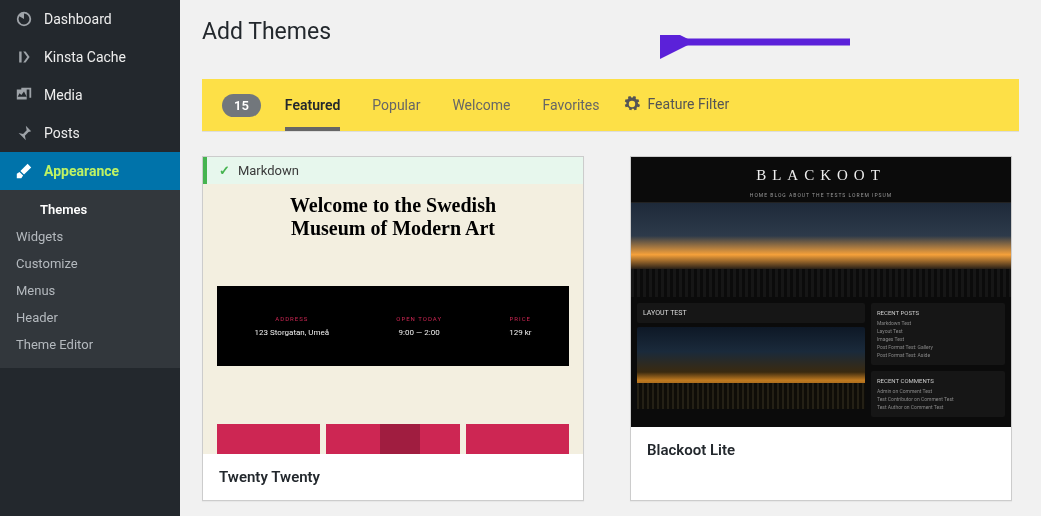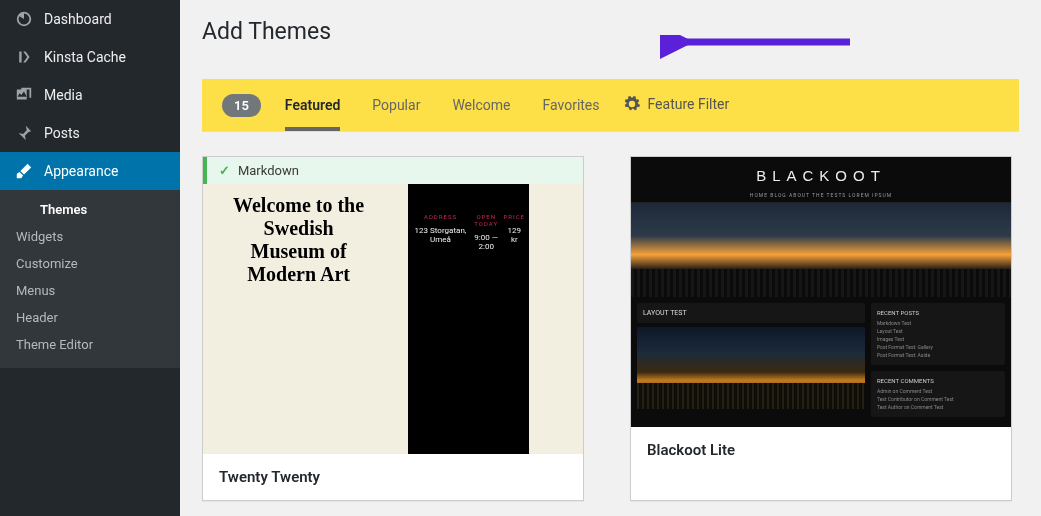--- a/index.html
+++ b/index.html
@@ -4,21 +4,21 @@
 <style>
   * { box-sizing: border-box; margin: 0; padding: 0; }
   html, body { height: 100%; font-family: -apple-system, BlinkMacSystemFont, "Segoe UI", Roboto, sans-serif; font-size: 13px; }
   body { display: flex; background: #f1f1f1; overflow: hidden; }
 
   
   .sidebar { width: 180px; flex: 0 0 180px; background: #23282d; color: #eee; height: 100%; }
   .menu { list-style: none; }
   .menu li { display: flex; align-items: center; padding: 9px 10px 9px 14px; color: #eee; cursor: pointer; font-size: 14px; position: relative; }
   .menu li .ic { width: 20px; height: 20px; margin-right: 10px; display: inline-flex; align-items: center; justify-content: center; color: #9ea3a8; }
-  .menu li.active { background: #0073aa; color: #ffffff; }
+  .menu li.active { background: #0073aa; color: #bef264; font-weight: bold; }
   .menu li.active .ic { color: #fff; }
   .menu li.active::after { content: ""; position: absolute; right: -8px; top: 50%; margin-top: -8px; border: 8px solid transparent; border-right-color: #f1f1f1; }
   .submenu { list-style: none; background: #32373c; padding: 6px 0 10px; }
   .submenu li { padding: 6px 12px 6px 16px; font-size: 13px; color: #b4b9be; cursor: pointer; }
   .submenu li.current { color: #fff; font-weight: 600; margin-left: 24px; }
 
   
   .main { flex: 1; padding: 18px 22px; position: relative; overflow: hidden; }
   .page-title-row { display: flex; align-items: center; gap: 16px; margin-bottom: 34px; position: relative; }
   .page-title { font-size: 23px; font-weight: 400; color: #23282d; }
@@ -38,35 +38,35 @@
   
   .theme-grid { display: flex; gap: 46px; margin-top: 24px; }
   .theme-card { width: 382px; background: #fff; border: 1px solid #ccc; box-shadow: 0 1px 1px rgba(0,0,0,.04); display: flex; flex-direction: column; }
   .theme-preview { height: 270px; background: #eee; position: relative; overflow: hidden; }
   .theme-name { padding: 14px 16px; font-size: 15px; color: #23282d; font-weight: 600; }
 
   .installed-banner { background: #e7f7ed; border-left: 4px solid #46b450; color: #3a3a3a; padding: 6px 12px; display: flex; align-items: center; gap: 8px; font-size: 13px; }
   .installed-banner .chk { color: #46b450; font-weight: bold; }
 
   
-  .tt { background: #f3efe0; height: 100%; display: flex; flex-direction: row; }
+  .tt { background: #f3efe0; height: 100%; display: flex; flex-direction: column; gap: 34px; }
   .tt-hero { text-align: center; padding: 10px 14px 12px; }
   .tt-hero-title { font-family: Georgia, serif; font-size: 20px; font-weight: 900; line-height: 1.15; color: #000; }
   .tt-bar { background: #000; color: #fff; margin: 0 14px; display: flex; justify-content: space-around; font-size: 7px; padding: 29px 4px; text-align: center; }
   .tt-bar .col .lbl { color: #cd2653; font-size: 6px; letter-spacing: 1px; text-transform: uppercase; display: block; margin-bottom: 6px; }
   .tt-bar .col .val { color: #f1f1f1; font-size: 8px; }
   .tt-blocks { display: flex; gap: 6px; margin: 24px 14px 0; height: 70px; }
   .tt-b1 { flex: 1; background: #cd2653; }
   .tt-b2 { flex: 1.3; background: linear-gradient(90deg, #cd2653 40%, #a01d40 40%, #a01d40 70%, #cd2653 70%); }
   .tt-b3 { flex: 1; background: #cd2653; }
 
   
   .bk { background: #0b0b0b; height: 100%; color: #aaa; position: relative; }
   .bk-top { text-align: center; padding: 10px 0 4px; }
-  .bk-title { letter-spacing: 6px; font-size: 15px; color: #eee; font-family: Liberation Sans, sans-serif; }
+  .bk-title { letter-spacing: 6px; font-size: 15px; color: #eee; font-family: Liberation Serif, serif; }
   .bk-nav { text-align: center; font-size: 5px; color: #999; letter-spacing: 1px; padding: 4px 0; border-bottom: 1px solid #222; }
   .bk-hero { height: 94px; background: linear-gradient(180deg, #1e2a3a 0%, #2d3a4a 35%, #f6a13a 55%, #2a2118 70%, #0a0a0a 100%); position: relative; }
   .bk-hero::after { content: ""; position: absolute; left: 0; right: 0; bottom: 0; height: 28px; background: repeating-linear-gradient(90deg, #161616 0 3px, #0b0b0b 3px 6px); }
   .bk-body { display: flex; gap: 6px; padding: 6px 6px 0; height: 140px; }
   .bk-main { flex: 1.7; }
   .bk-side { flex: 1; display: flex; flex-direction: column; gap: 6px; }
   .bk-widget { background: #161616; border-radius: 2px; font-size: 5px; padding: 6px; color: #888; }
   .bk-widget .wt { color: #ccc; font-size: 6px; margin-bottom: 3px; }
   .bk-widget .wi { display: block; padding: 1px 0; }
   .bk-lt { background: #161616; padding: 6px; font-size: 7px; color: #ddd; margin-bottom: 4px; border-radius: 2px; }

